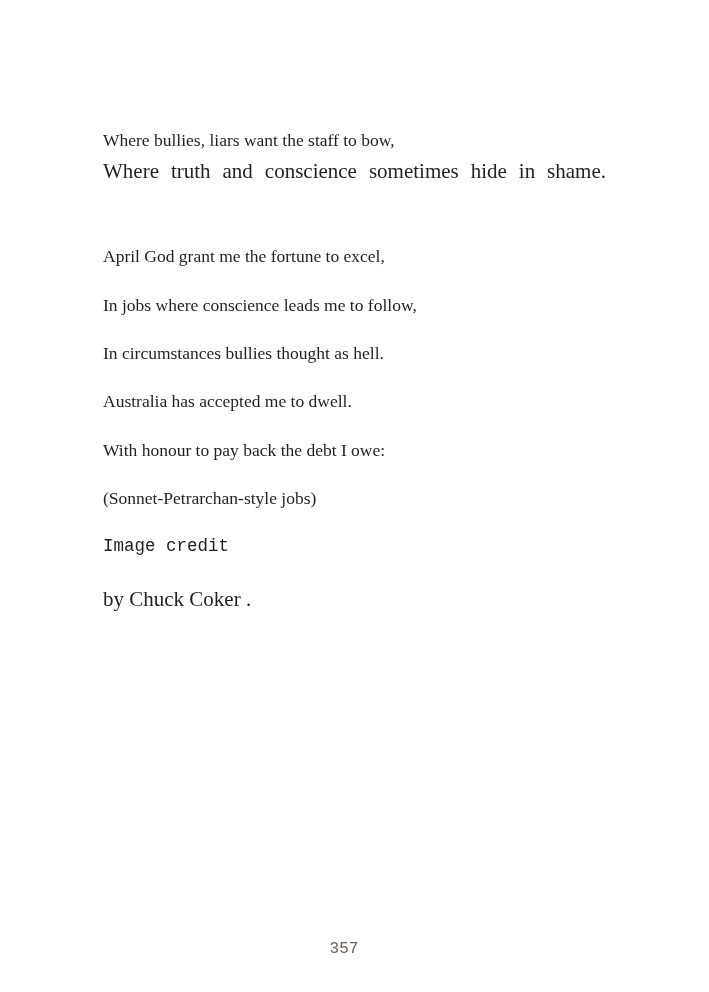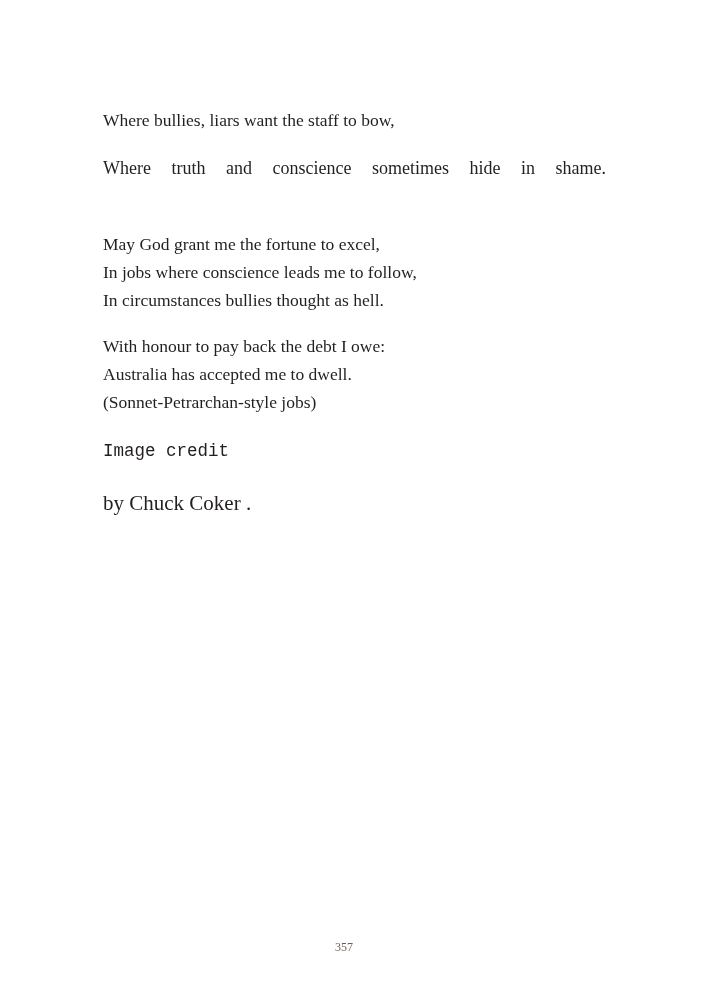--- a/index.html
+++ b/index.html
@@ -32,27 +32,27 @@
     margin: 0 0 0 0;
     font-size: 17.5px;
     line-height: 1.62;
   }
   .stanza + .stanza {
     margin-top: 17px;
   }
   .line {
     display: block;
     white-space: pre-wrap;
+    margin-top: 20px;
   }
   .just-para {
     text-align: justify;
     text-justify: inter-word;
-    font-size: 18px;
+    font-size: 21px;
     line-height: 1.62;
-    margin-top: 20px;
   }
   .just-para:after {
     content: "";
     display: inline-block;
     width: 100%;
   }
   .credit {
     font-size: 17.5px;
     line-height: 1.62;
     margin-top: 20px;
@@ -62,46 +62,46 @@
     font-size: 21px;
     line-height: 1.62;
     margin-top: 21px;
   }
   .page-number {
     position: absolute;
     left: 0;
     top: 940px;
     width: 688px;
     text-align: center;
-    font-size: 12px;
+    font-size: 16px;
     color: #6b6257;
-    font-family: Liberation Serif, serif;
+    font-family: Liberation Mono, monospace;
   }
 </style>
 </head>
 <body>
 
 <div class="page">
 
   <div class="content">
 
     <div class="stanza">
       <span class="line">Where bullies, liars want the staff to bow,</span>
       <div class="just-para">Where truth and conscience sometimes hide in shame.</div>
     </div>
 
     <div class="stanza">
-      <span class="line">May God grant me the fortune to excel,</span>
+      <span class="line">April God grant me the fortune to excel,</span>
       <span class="line">In jobs where conscience leads me to follow,</span>
       <span class="line">In circumstances bullies thought as hell.</span>
     </div>
 
     <div class="stanza">
+      <span class="line">Australia has accepted me to dwell.</span>
       <span class="line">With honour to pay back the debt I owe:</span>
-      <span class="line">Australia has accepted me to dwell.</span>
       <span class="line">(Sonnet-Petrarchan-style jobs)</span>
     </div>
 
     <div class="credit">Image credit</div>
 
     <div class="byline">by Chuck Coker .</div>
 
   </div>
 
   <div class="page-number">357</div>

